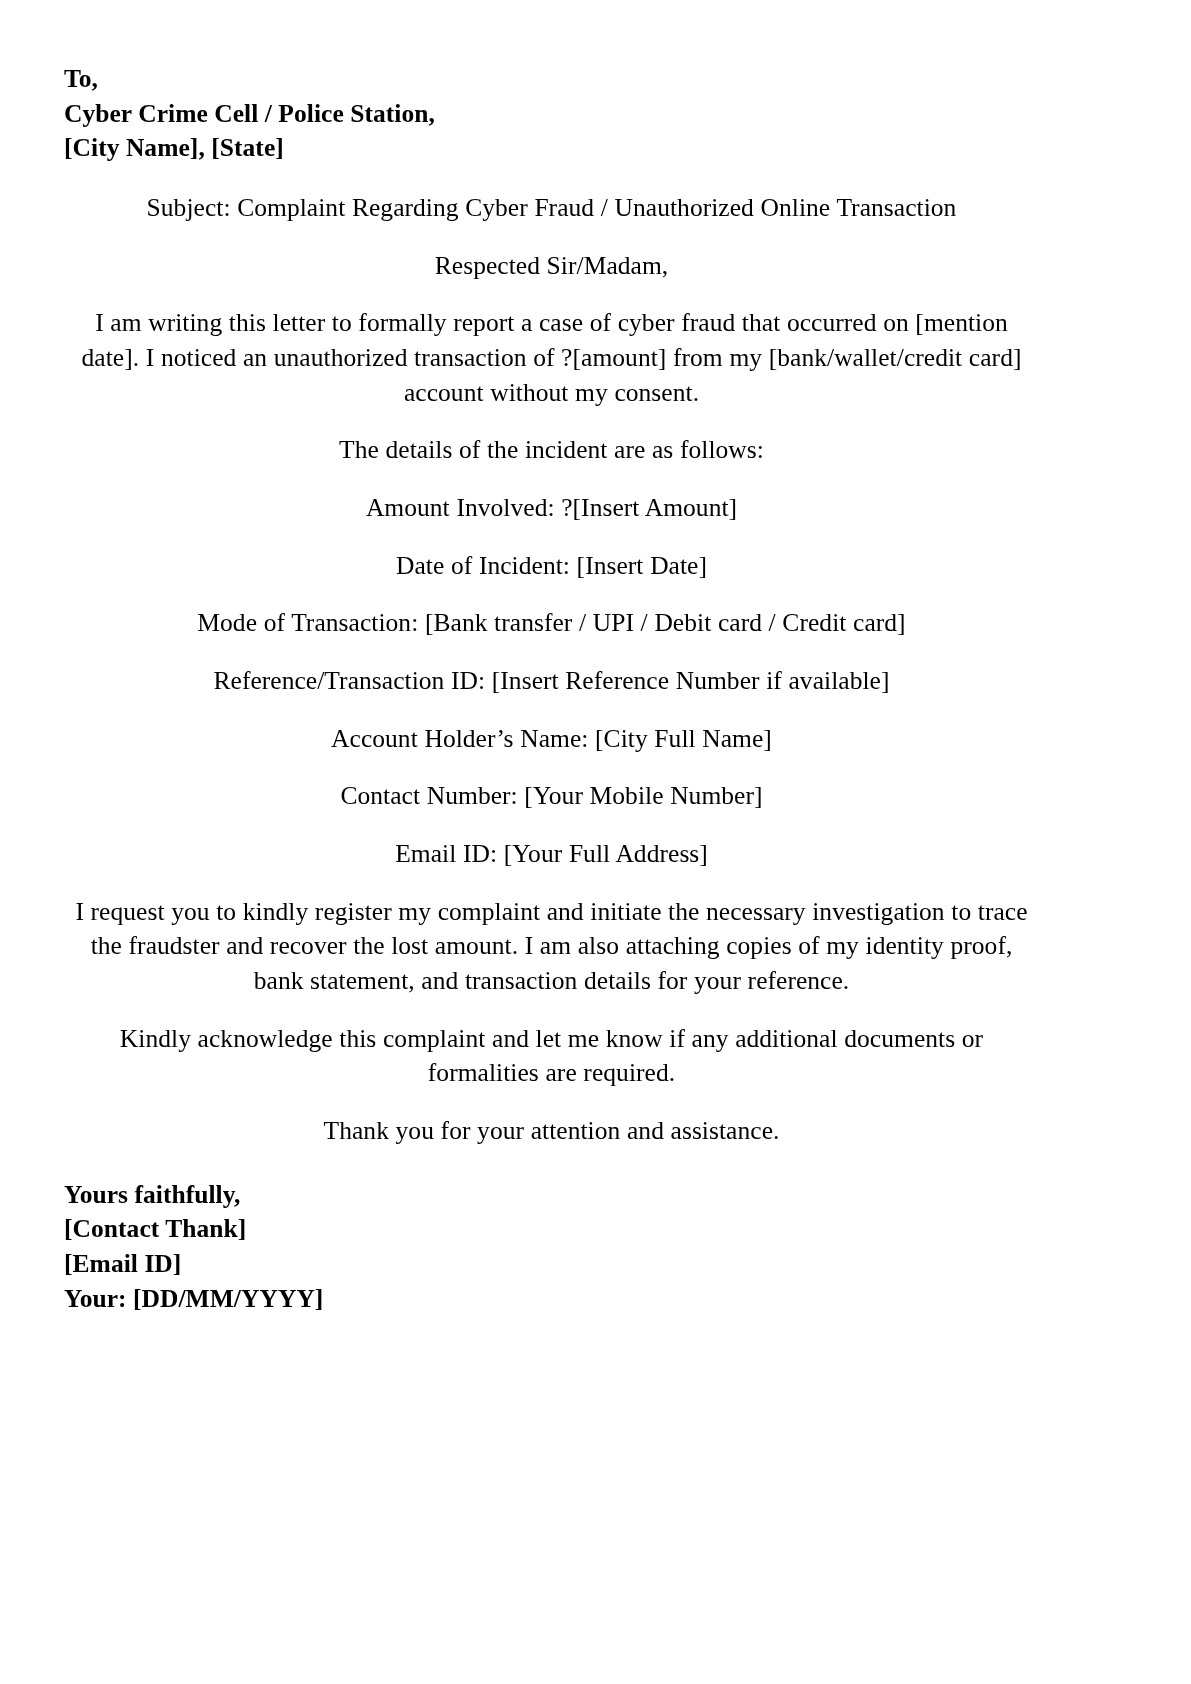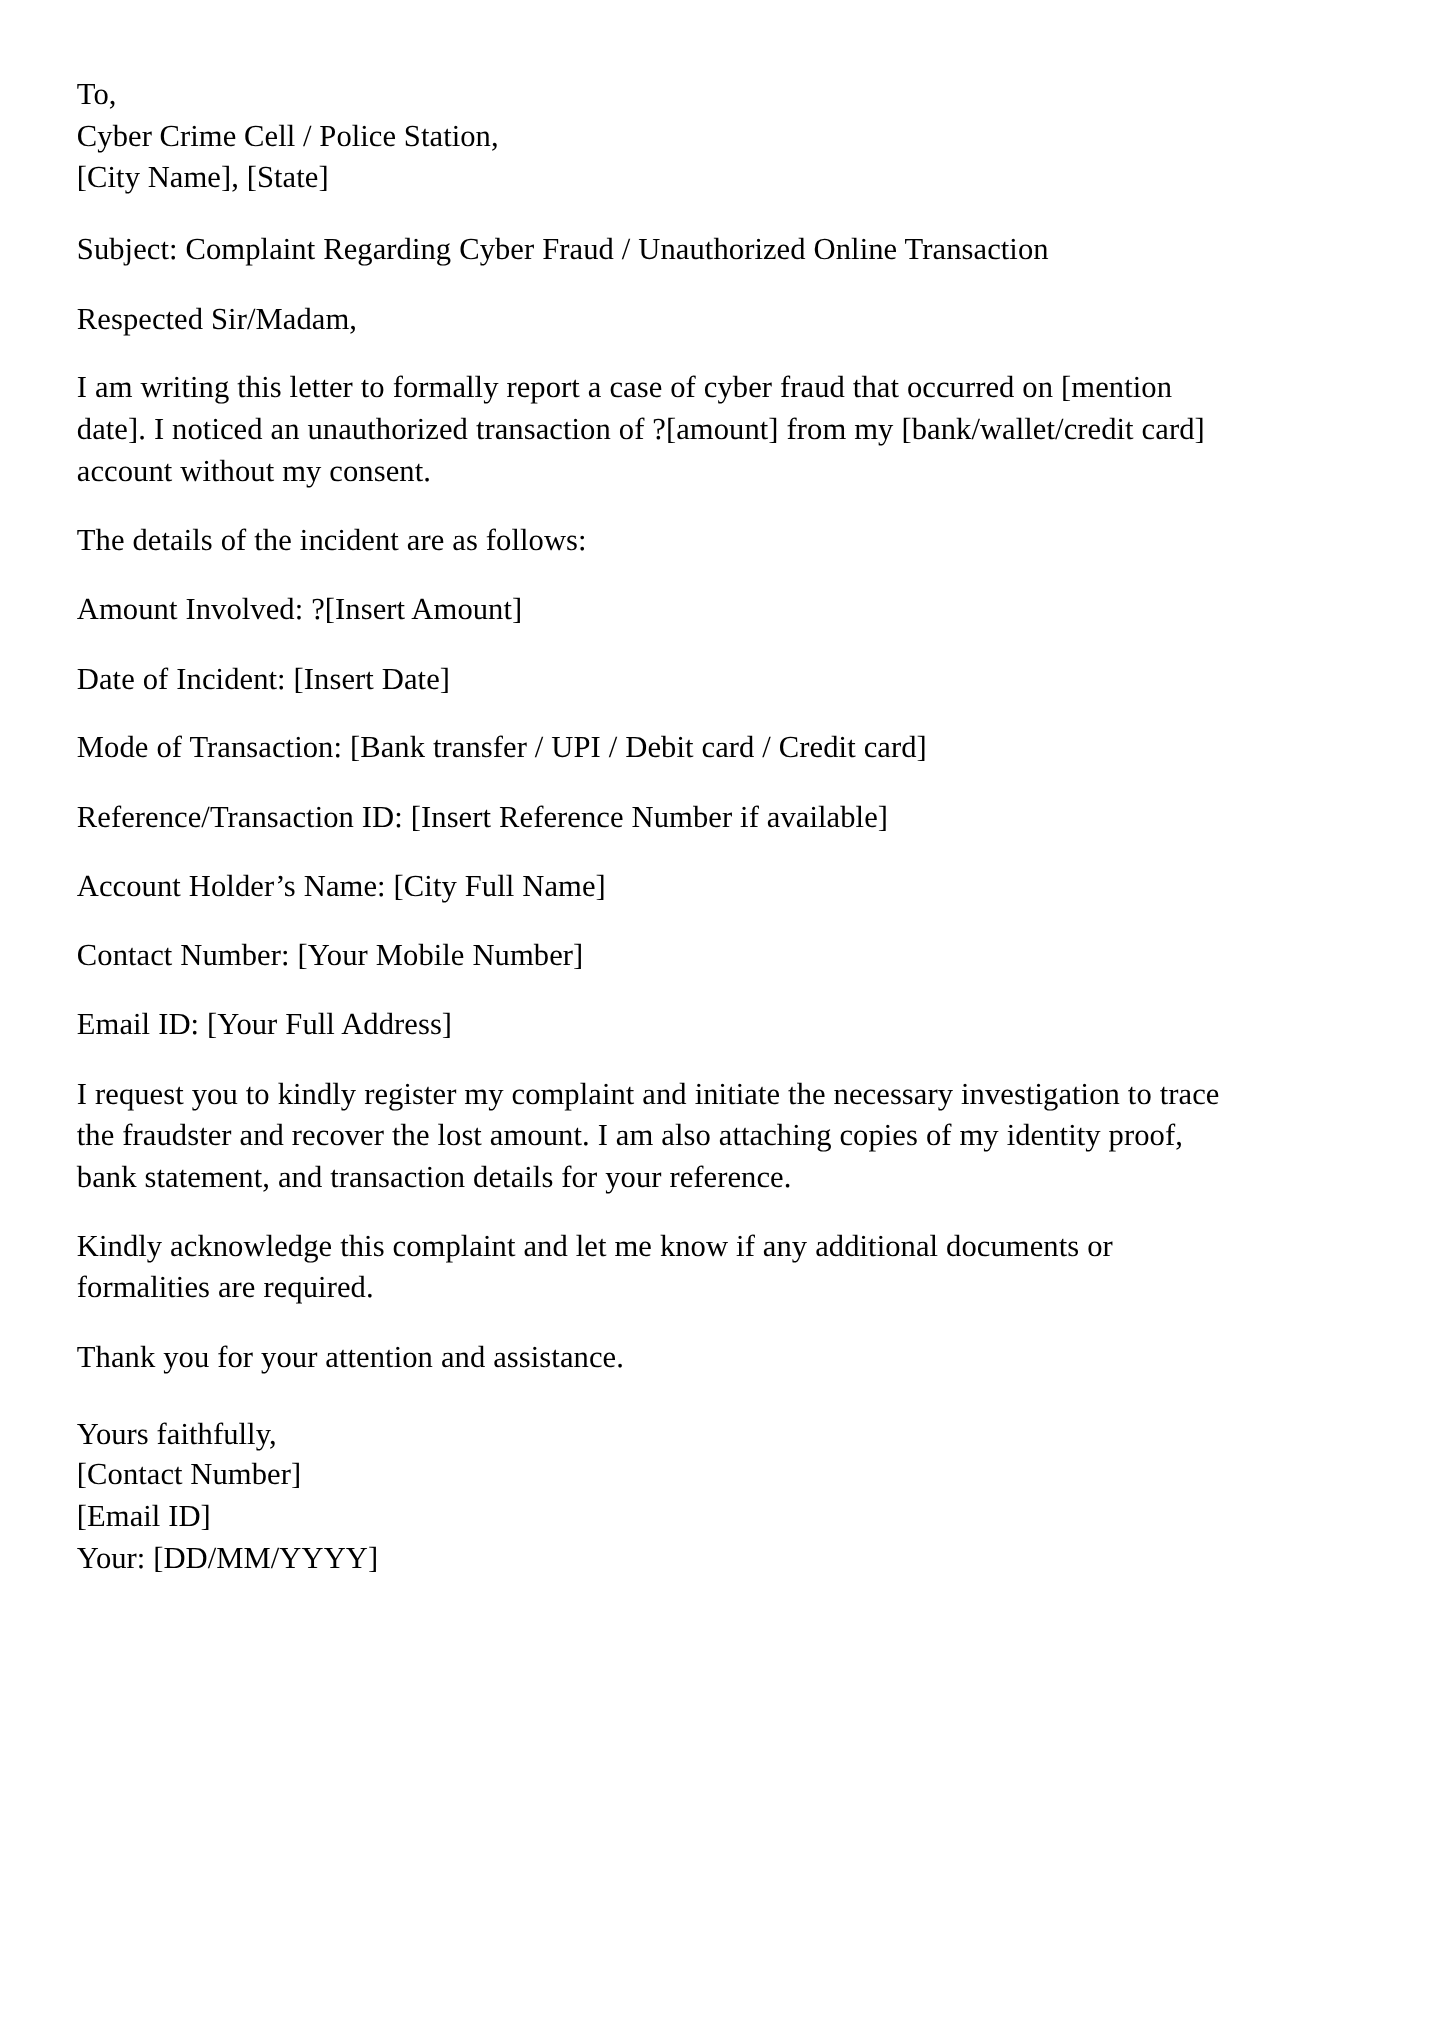--- a/index.html
+++ b/index.html
@@ -24,35 +24,36 @@
   .content {
     position: absolute;
     left: 64px;
     top: 62px;
     width: 975px;
   }
   
   .para {
     font-size: 25.5px;
     line-height: 1.36;
-    text-align: left;
+    text-align: center;
     margin: 0 0 23px 0;
     letter-spacing: 0.05px;
     word-spacing: 0.2px;
   }
   
   .block {
     font-size: 25.5px;
     line-height: 1.36;
     margin: 0 0 23px 0;
     letter-spacing: 0.05px;
   }
   .block .line {
     display: block;
     white-space: pre;
+    font-weight: bold;
   }
   .spacer-sm { height: 2px; }
   .spacer-md { height: 6px; }
 </style>
 </head>
 <body>
 
 <div class="page">
   <div class="content">
 
@@ -83,19 +84,19 @@
     <p class="para">I request you to kindly register my complaint and initiate the necessary investigation to trace the fraudster and recover the lost amount. I am also attaching copies of my identity proof, bank statement, and transaction details for your reference.</p>
 
     <p class="para">Kindly acknowledge this complaint and let me know if any additional documents or formalities are required.</p>
 
     <p class="para">Thank you for your attention and assistance.</p>
 
     <div class="spacer-md"></div>
 
     <div class="block">
       <span class="line">Yours faithfully,</span>
-      <span class="line">[Contact Number]</span>
+      <span class="line">[Contact Thank]</span>
       <span class="line">[Email ID]</span>
       <span class="line">Your: [DD/MM/YYYY]</span>
     </div>
 
   </div>
 </div>
 
 </body></html>

